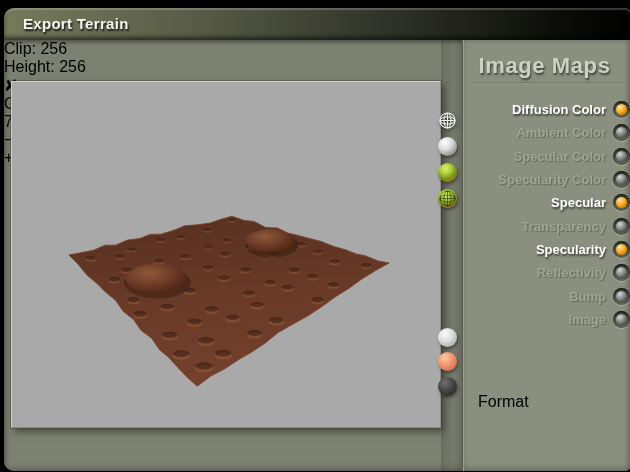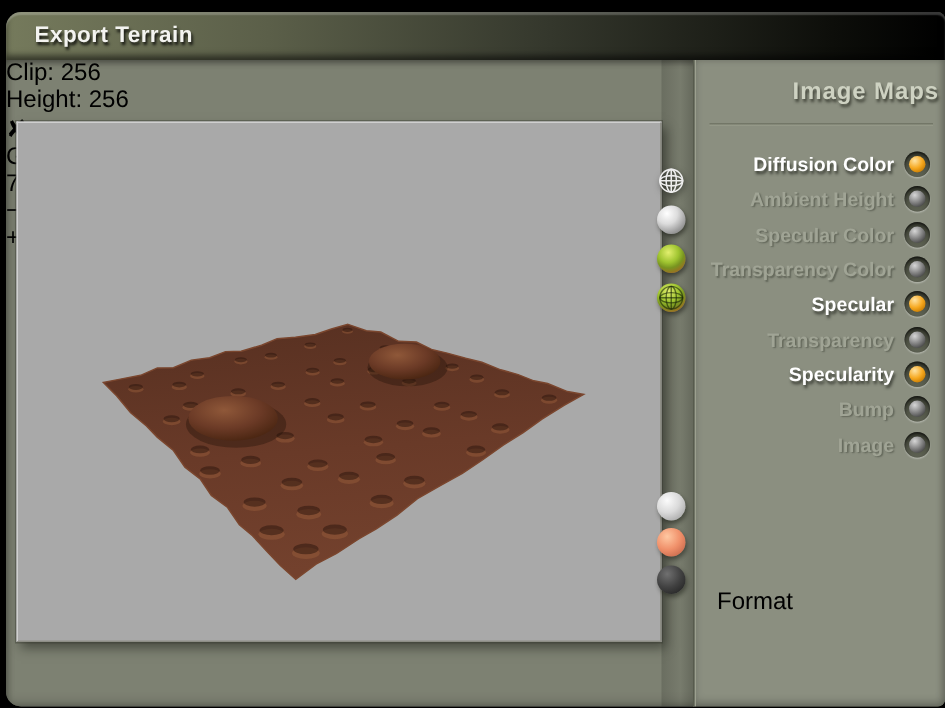--- a/index.html
+++ b/index.html
@@ -37,29 +37,29 @@
   .orb-light{background:radial-gradient(circle at 36% 30%,#fbfbfb,#dadada 45%,#ababab 82%,#909090 100%);}
   .orb-orange{background:radial-gradient(circle at 36% 30%,#ffc8a2,#f0906a 48%,#c4664a 88%,#a55138 100%);}
   .orb-dark{background:radial-gradient(circle at 36% 30%,#707070,#414141 50%,#242424 88%);}
   .orb-wire{background:transparent;box-shadow:none;filter:drop-shadow(1px 2px 2px rgba(15,17,12,.55));}
   .orb svg{position:absolute;left:0;top:0;width:100%;height:100%;}
 
   
   .rpanel{position:absolute;left:458px;top:0;right:0;bottom:0;background:#8b8f80;
     border-left:1px solid #575b4d;
     box-shadow:inset 1px 0 0 #9ca08f,inset -2px 0 5px rgba(0,0,0,.18),inset 0 -3px 6px rgba(0,0,0,.2);}
-  .rpanel-title{position:absolute;left:0;right:4px;top:13px;text-align:right;
-    font-size:16px;font-weight:bold;color:#ced2c2;letter-spacing:.6px;
+  .rpanel-title{position:absolute;left:0;right:4px;top:13px;text-align:center;
+    font-size:22px;font-weight:bold;color:#ced2c2;letter-spacing:.6px;
     text-shadow:1px 2px 2px rgba(45,48,38,.8);}
   .rpanel-divider{position:absolute;left:10px;right:8px;top:42px;height:2px;
     background:linear-gradient(180deg,#6a6e5f,#9da190);}
 
   .maps-list{position:absolute;left:0;right:0;top:58px;}
   .maps-row{height:23.3px;display:flex;align-items:center;justify-content:flex-end;
-    padding-right:10px;cursor:pointer;}
+    padding-right:0;cursor:pointer;}
   .maps-label{font-size:13px;font-weight:bold;white-space:nowrap;margin-right:7px;}
   .maps-row.on .maps-label{color:#ffffff;text-shadow:1px 2px 2px rgba(38,40,32,.8);}
   .maps-row.off .maps-label{color:#a0a495;text-shadow:1px 1px 1px rgba(52,55,45,.45);}
   .led{width:17px;height:17px;border-radius:50%;flex:0 0 auto;position:relative;
     background:linear-gradient(180deg,#34372c,#606455);
     box-shadow:0 1px 1px rgba(255,255,255,.3),inset 0 1px 2px rgba(0,0,0,.7);}
   .led .ball{position:absolute;left:3px;top:3px;width:11px;height:11px;border-radius:50%;}
   .led .ball.on{background:radial-gradient(circle at 35% 28%,#ffe3a2,#f6a81f 48%,#c87c02 80%,#8a5500 100%);}
   .led .ball.off{background:radial-gradient(circle at 35% 28%,#d6d6d6,#8c8c8c 42%,#4c4c4c 78%,#343434 100%);}
 
@@ -295,53 +295,59 @@
         <div class="rpanel-title">Image Maps</div>
         <div class="rpanel-divider"></div>
         <div class="maps-list">
             <div class="maps-row on">
               <span class="maps-label">Diffusion Color</span>
               <span class="led">
                 <span class="ball on"></span>
               </span>
             </div>
             <div class="maps-row off">
-              <span class="maps-label">Ambient Height</span>
+              <span class="maps-label">Ambient Color</span>
               <span class="led">
                 <span class="ball off"></span>
               </span>
             </div>
             <div class="maps-row off">
               <span class="maps-label">Specular Color</span>
               <span class="led">
                 <span class="ball off"></span>
               </span>
             </div>
             <div class="maps-row off">
-              <span class="maps-label">Transparency Color</span>
+              <span class="maps-label">Specularity Color</span>
               <span class="led">
                 <span class="ball off"></span>
               </span>
             </div>
             <div class="maps-row on">
               <span class="maps-label">Specular</span>
               <span class="led">
                 <span class="ball on"></span>
               </span>
             </div>
             <div class="maps-row off">
               <span class="maps-label">Transparency</span>
               <span class="led">
                 <span class="ball off"></span>
               </span>
             </div>
             <div class="maps-row on">
               <span class="maps-label">Specularity</span>
               <span class="led">
                 <span class="ball on"></span>
+              </span>
+            </div>
+            <div class="maps-row off">
+              <span class="maps-label">Reflectivity</span>
+              <span class="led">
+                <span class="ball off"></span>
               </span>
             </div>
             <div class="maps-row off">
               <span class="maps-label">Bump</span>
               <span class="led">
                 <span class="ball off"></span>
               </span>
             </div>
             <div class="maps-row off">
               <span class="maps-label">Image</span>

